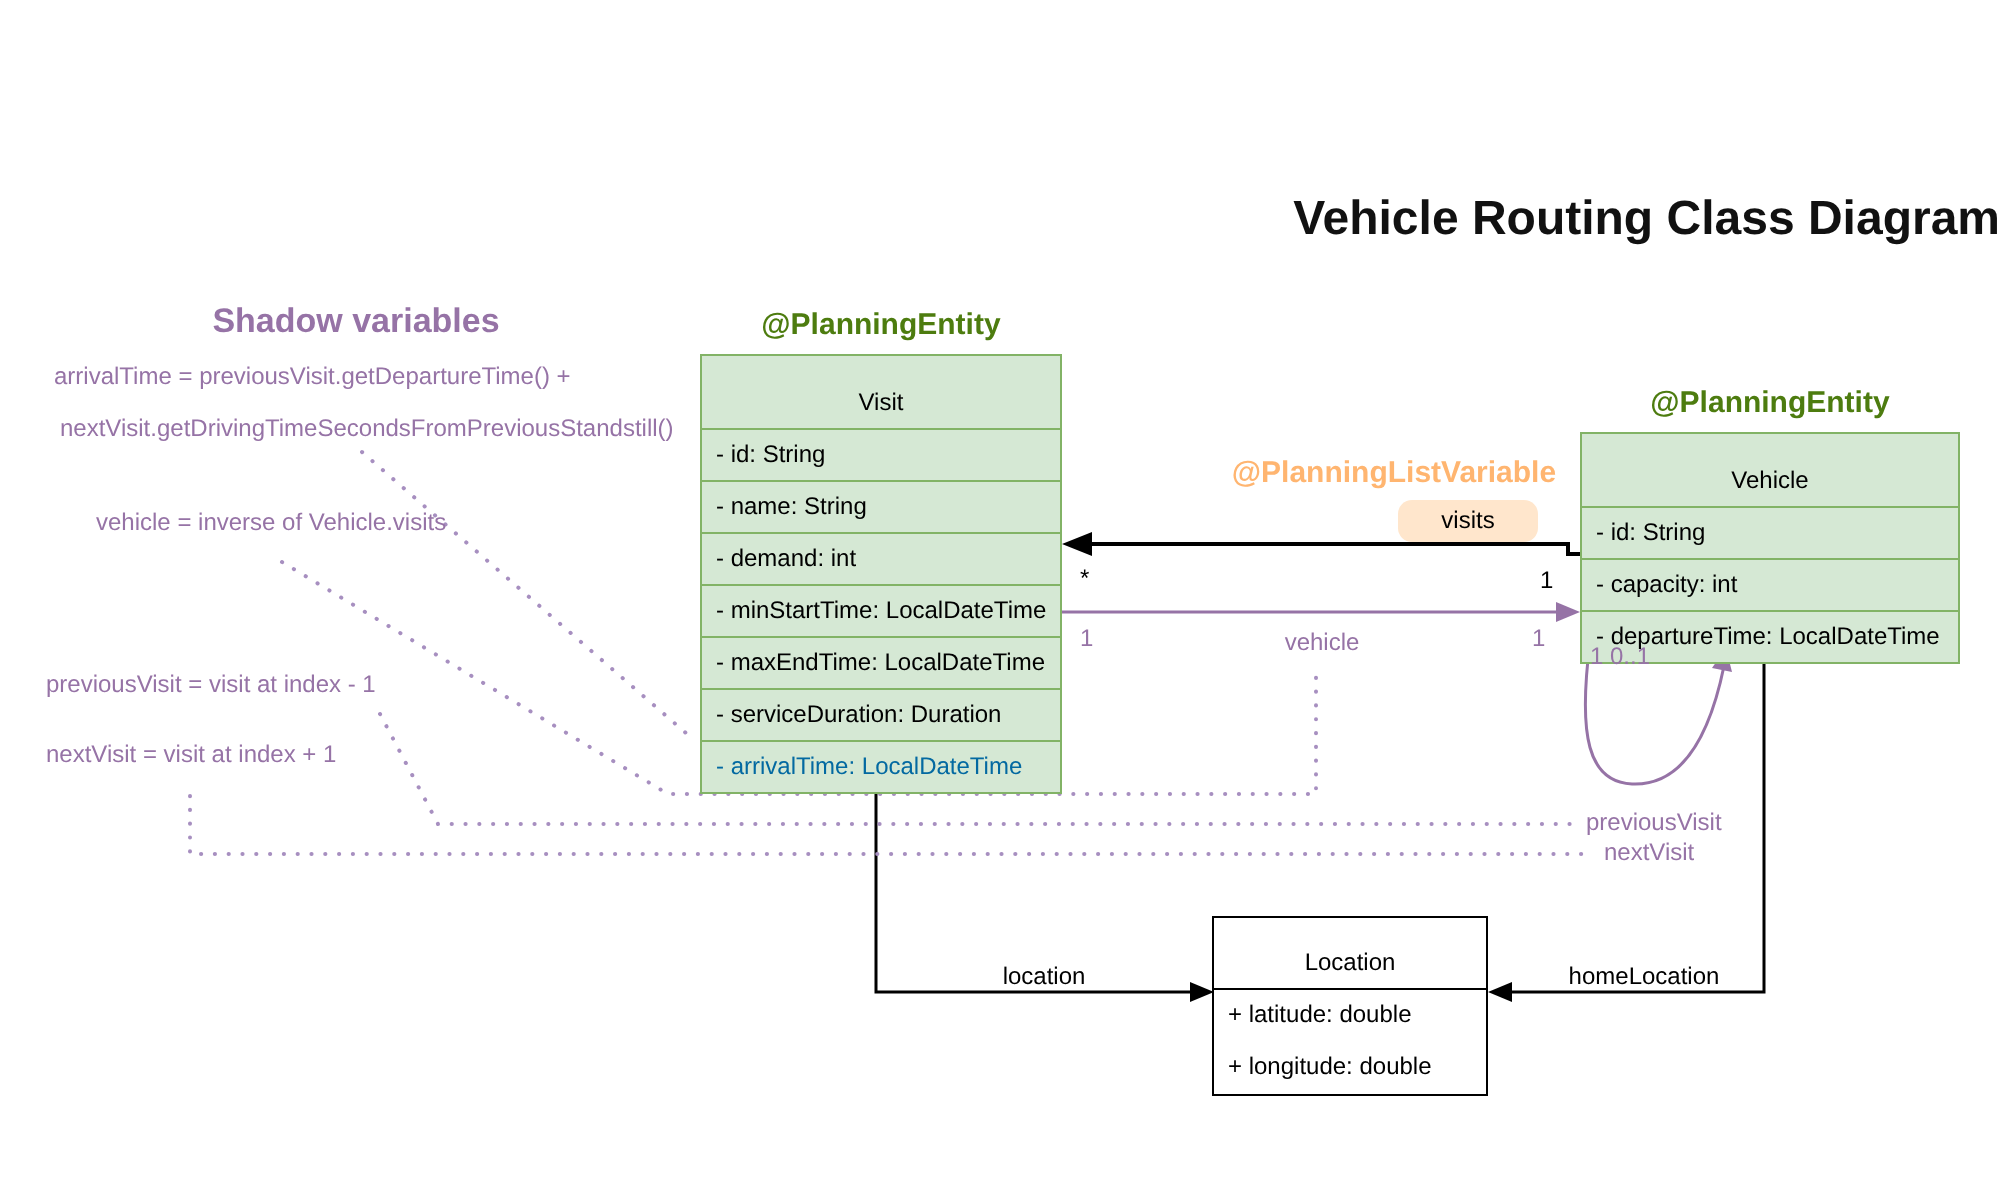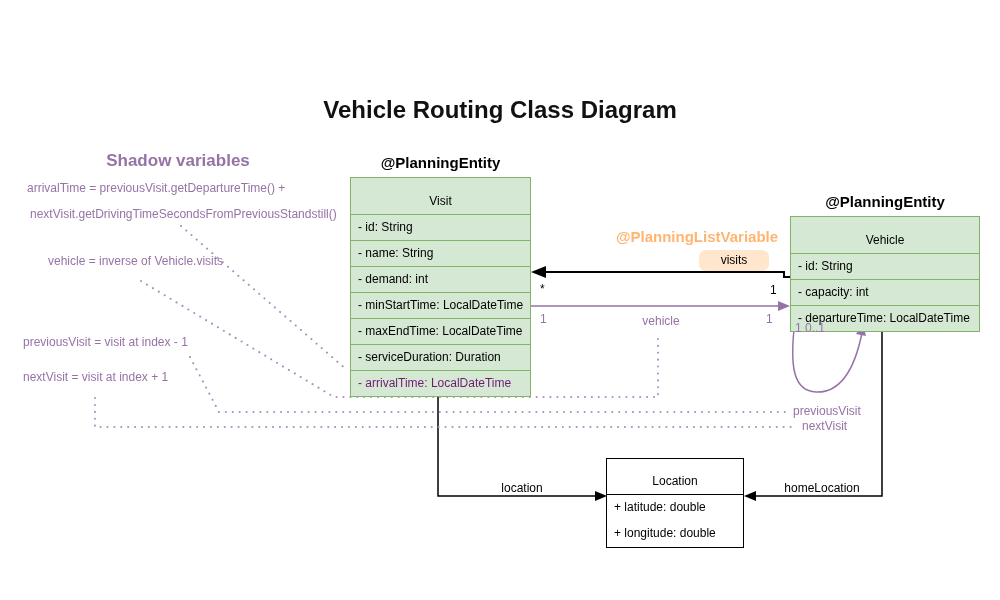--- a/index.html
+++ b/index.html
@@ -2,37 +2,37 @@
 <html><head>
 <meta charset="utf-8">
 <style>
   html,body{margin:0;padding:0;background:#ffffff;}
   .canvas{
     position:relative;width:1000px;height:600px;background:#ffffff;
     font-family:"Liberation Sans",sans-serif;overflow:hidden;
   }
   .abs{position:absolute;}
   .title{
-    left:0;top:96px;width:1000px;text-align:center;
+    left:0;top:96px;width:1000px;text-align:right;
     font-size:24px;font-weight:bold;color:#111111;
   }
   .purple{color:#9673a6;}
   .shadow-heading{font-size:17px;font-weight:bold;text-align:center;}
   .formula{font-size:12px;white-space:nowrap;}
   .annotation{font-size:15px;font-weight:bold;text-align:center;white-space:nowrap;}
-  .green-ann{color:#000000;}
+  .green-ann{color:#4d7c0f;}
   .orange-ann{color:#ffb570;}
   .uml{position:absolute;font-size:12px;box-sizing:border-box;}
   .uml .hdr{height:26px;line-height:26px;text-align:center;margin-top:10px;}
   .uml .row{height:26px;line-height:25px;padding-left:7px;box-sizing:border-box;white-space:nowrap;overflow:hidden;}
   .uml.green{background:#d5e8d4;border:1px solid #82b366;color:#000;}
   .uml.green .row{border-top:1px solid #82b366;}
   .uml.plain{background:#ffffff;border:1px solid #000000;color:#000;}
   .uml.plain .hdr{height:25px;line-height:25px;border-bottom:1px solid #000000;}
-  .shadow-attr{color:#701a75;}
+  .shadow-attr{color:#0369a1;}
   .badge{
     background:#ffe6cc;border-radius:7px;text-align:center;
     font-size:12px;color:#000;line-height:21px;
   }
   .mult{font-size:12px;white-space:nowrap;}
   .mult.black{color:#000;}
   .edge-label{font-size:12px;color:#000;text-align:center;white-space:nowrap;}
   .plabel{font-size:12px;white-space:nowrap;}
   svg{position:absolute;left:0;top:0;pointer-events:none;}
 </style>

